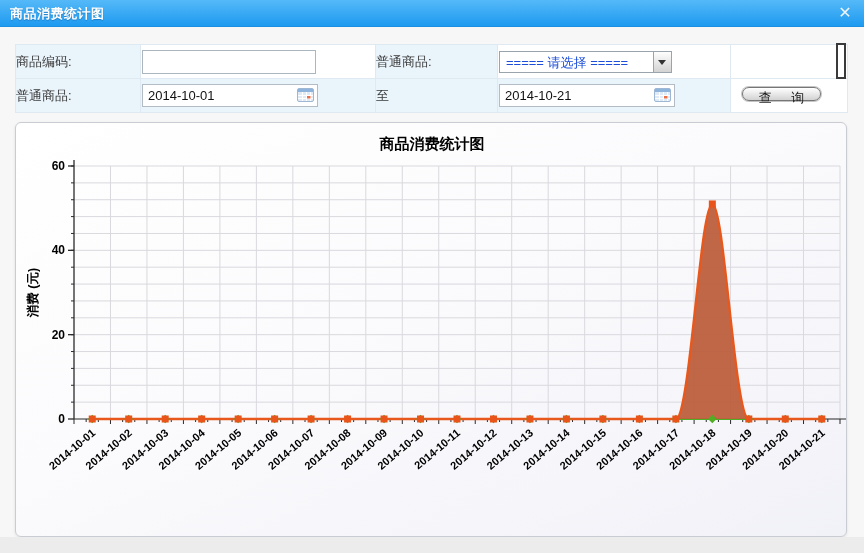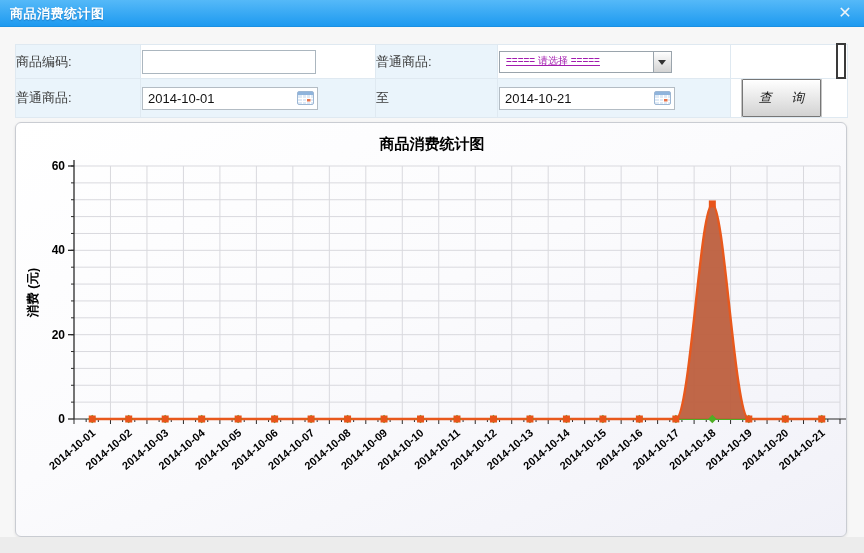--- a/index.html
+++ b/index.html
@@ -48,38 +48,38 @@
     font-size:13px;color:#111;padding:0 22px 0 5px;background:#fff;outline:none;
     font-family:inherit;
   }
   .cal-icon{position:absolute;right:4px;top:4px;width:17px;height:14px;cursor:pointer;}
   .selectbox{
     position:relative;display:inline-block;width:173px;height:22px;
     border:1px solid #9aa4ac;background:#fff;box-sizing:border-box;
     vertical-align:middle;cursor:pointer;
   }
   .selectbox .sel-text{
-    position:absolute;left:6px;top:2px;font-size:10px;color:#a21caf;white-space:nowrap;text-decoration:underline;
+    position:absolute;left:6px;top:2px;font-size:13px;color:#1d4ed8;white-space:nowrap;
   }
   .selectbox .sel-btn{
     position:absolute;right:0;top:0;width:18px;height:20px;
     background:linear-gradient(#fefefe,#d3d3d3);border-left:1px solid #9aa4ac;
     box-sizing:border-box;
   }
   .selectbox .sel-arrow{
     position:absolute;right:5px;top:8px;width:0;height:0;
     border-left:4px solid transparent;border-right:4px solid transparent;
     border-top:5px solid #333;
   }
   .search-btn{
-    margin-left:11px;width:79px;height:38px;
+    margin-left:11px;width:79px;height:14px;
     border:1px solid #767676;background:linear-gradient(#ffffff,#d2d2d2);
     box-shadow:inset 0 1px 0 #ffffff,0 0 0 1px #c4c4c4;
     font-size:13px;color:#1d1d1d;word-spacing:16px;cursor:pointer;
-    font-family:inherit;border-radius:1px;font-style:italic;
+    font-family:inherit;border-radius:9px;
   }
   .scroll-thumb{
     position:absolute;left:836px;top:43px;width:10px;height:36px;
     background:#ffffff;border:2px solid #3a3a3a;box-sizing:border-box;
   }
   
   .chart-panel{
     position:absolute;left:15px;top:122px;width:832px;height:415px;
     border:1px solid #c9ccd2;border-radius:6px;box-sizing:border-box;
     background:linear-gradient(155deg,#ffffff 0%,#fbfbfd 45%,#f1f1f8 100%);

